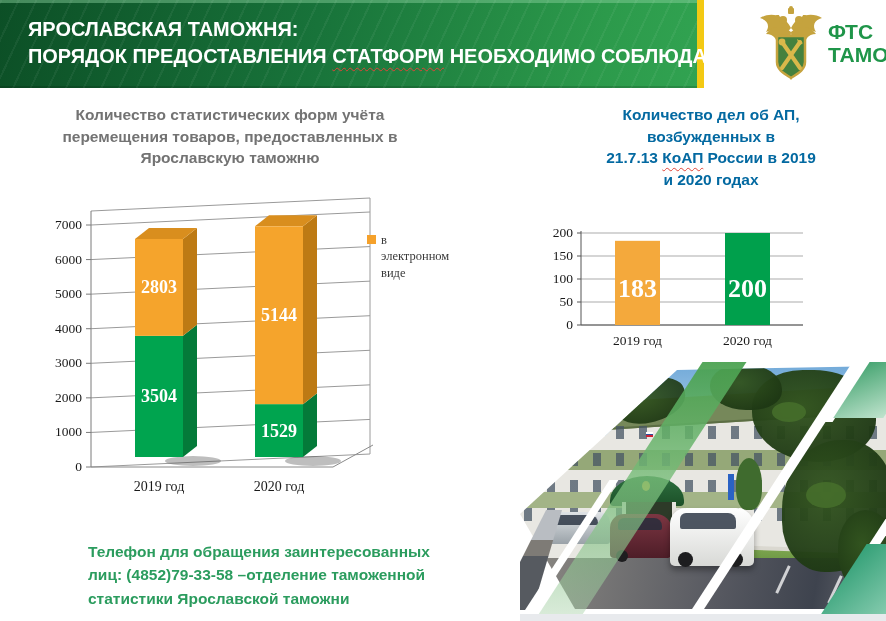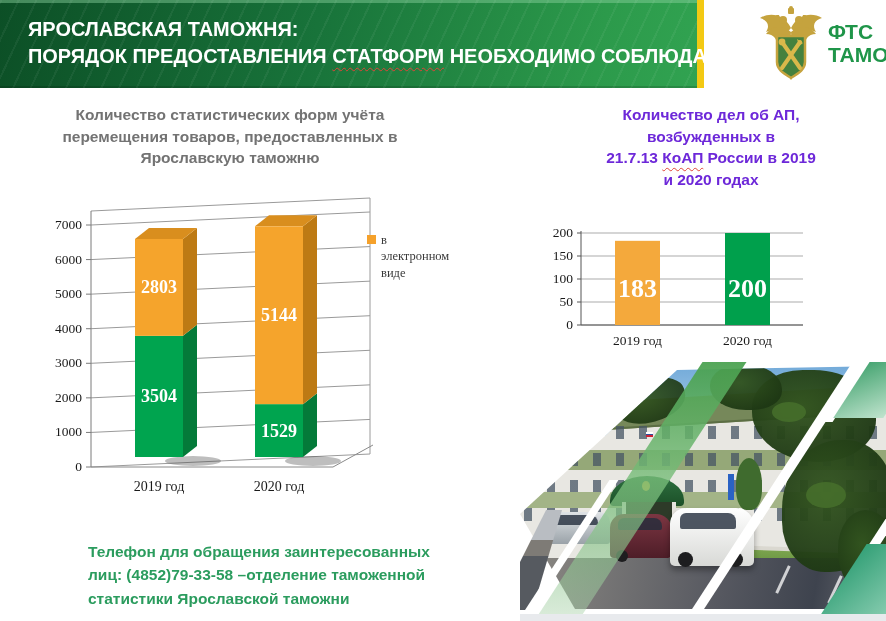--- a/index.html
+++ b/index.html
@@ -182,21 +182,21 @@
     <div class="lg-item">
       <span class="lg-sq" style="background: rgb(245, 161, 43);"></span>
       <span class="lg-txt">
         <span>в</span>
         <span>электронном</span>
         <span>виде</span>
       </span>
     </div>
   </div>
 
-  <div class="ttl" style="left: 555px; top: 104px; width: 312px; color: #6d28d9;">
+  <div class="ttl" style="left: 555px; top: 104px; width: 312px; color: #0369a1;">
     <div>Количество дел об АП,</div>
     <div>возбужденных в</div>
     <div><span>21.7.13 </span><span class="wavy">КоАП</span><span> России в 2019</span></div>
     <div>и 2020 годах</div>
   </div>
 
   <svg id="chart-right" class="chart" style="left:545px;top:225px" width="300" height="130" viewBox="0 0 300 130">
       <line x1="36" y1="100" x2="258" y2="100" stroke="#ababab"></line>
       <line x1="32" y1="100" x2="36" y2="100" stroke="#555"></line>
       <text class="tk" x="28" y="104" text-anchor="end">0</text>

